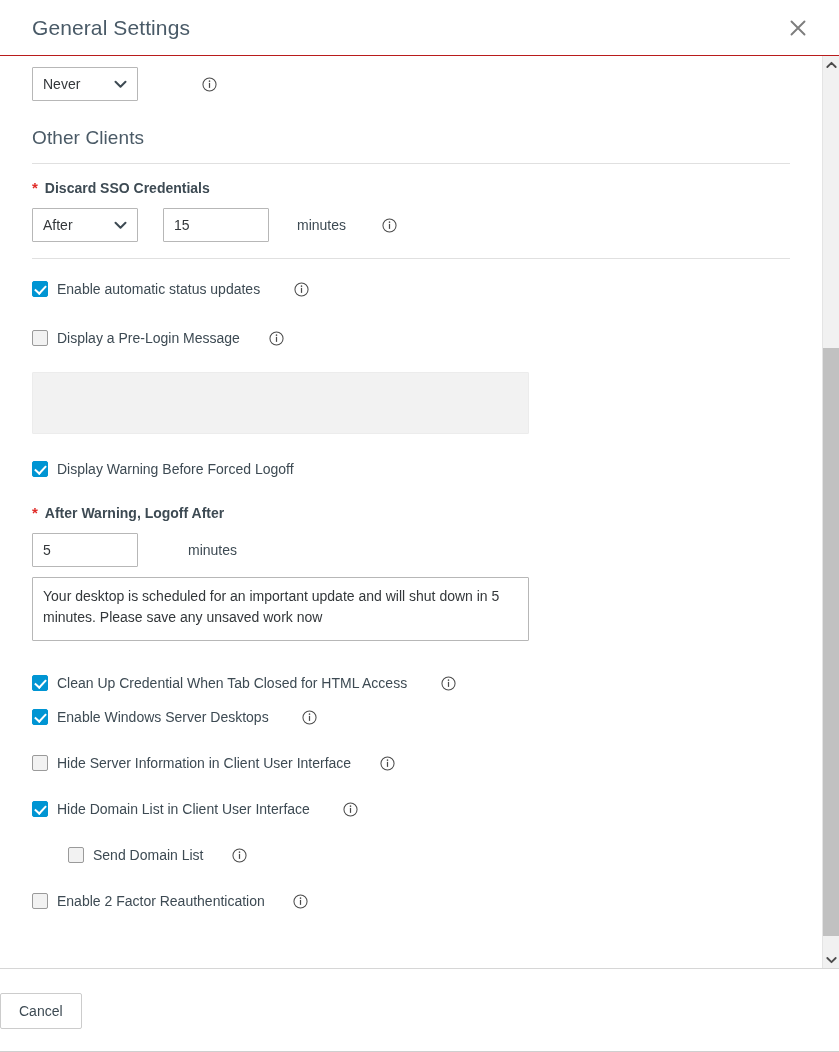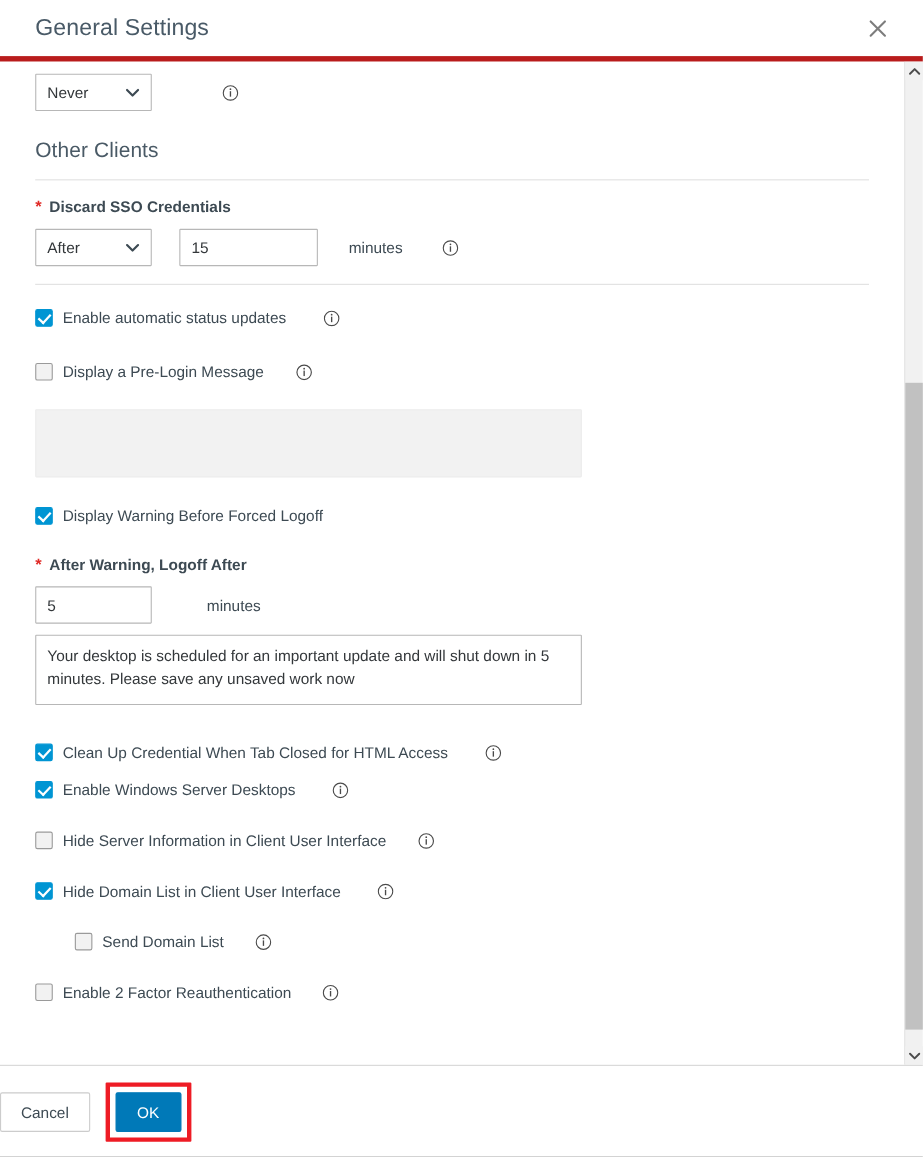--- a/index.html
+++ b/index.html
@@ -28,21 +28,21 @@
   }
 
   
   .modal-header {
     height: 56px;
     flex: 0 0 56px;
     display: flex;
     align-items: center;
     justify-content: space-between;
     padding: 0 24px 0 32px;
-    border-bottom: 5px solid #b91c1c;
+    border-bottom: 1px solid #b91c1c;
     background: #ffffff;
   }
   .modal-title {
     font-size: 21px;
     font-weight: 400;
     color: #495a67;
     letter-spacing: 0.1px;
     line-height: 1;
   }
   .close-btn {
@@ -134,21 +134,21 @@
     height: 34px;
     border: 1px solid #b7b7b7;
     background: #fff;
     color: #33373a;
     font-size: 14px;
     font-family: "Liberation Sans", sans-serif;
     padding: 0 10px;
     line-height: 32px;
     border-radius: 1px;
   }
-  .inp-15 { width: 126px; }
+  .inp-15 { width: 106px; }
   .inp-5  { width: 106px; }
 
   .unit-label {
     font-size: 14px;
     color: #3d4a53;
   }
 
   
   .section-title {
     font-size: 19px;
@@ -513,19 +513,16 @@
       <div class="sb-arrow down">
         <svg width="11" height="8" viewBox="0 0 11 8">
           <path d="M1.3 2 L5.5 6.2 L9.7 2" stroke="#4c4c4c" stroke-width="1.8" fill="none" stroke-linecap="round" stroke-linejoin="round"></path>
         </svg>
       </div>
     </div>
   </div>
 
   <div class="modal-footer">
     <button class="btn btn-cancel">Cancel</button>
-    <span class="ok-wrap">
-      <button class="btn btn-ok">OK</button>
-    </span>
     <div class="bottom-edge"></div>
   </div>
 
 </div>
 
 </body></html>

